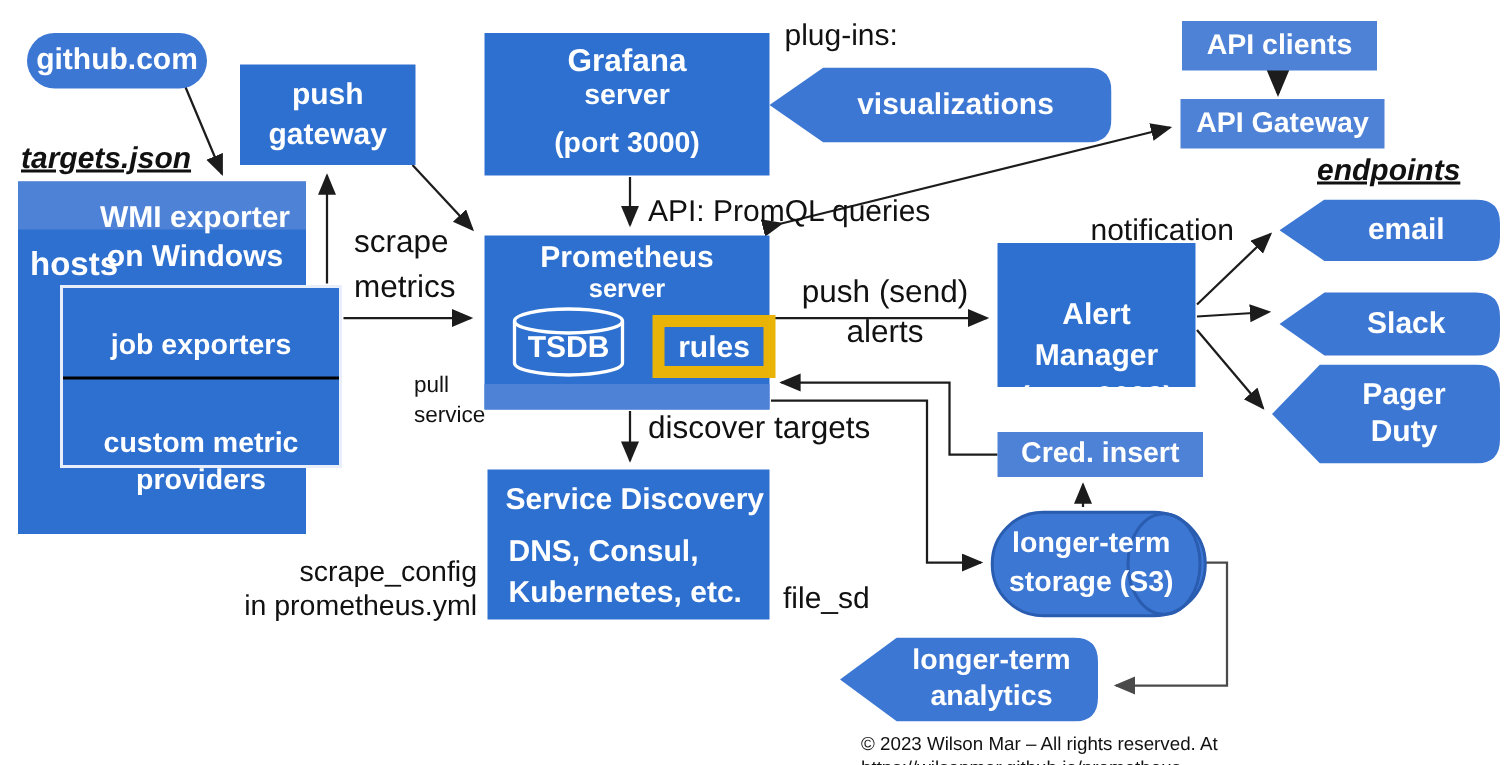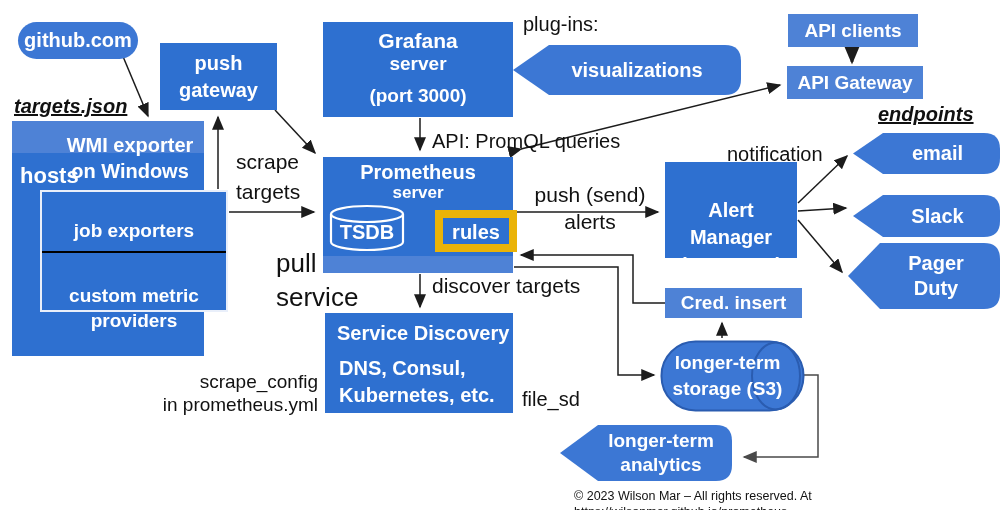--- a/index.html
+++ b/index.html
@@ -91,21 +91,21 @@
       </div>
     </div>
   </div>
 
   <div class="node box flexc" style="left:160px;top:43px;width:117px;height:67px;font-size:20px;line-height:1.35;">
     <span>push
 gateway</span>
   </div>
 
   <div class="label" style="left:236px;top:147px;font-size:21px;line-height:1.45;">scrape
-targets</div>
+metrics</div>
 
   <div class="node box" style="left:323px;top:22px;width:190px;height:95px;">
     <span style="position:absolute;left:0;top:7px;width:100%;font-size:21px;">Grafana</span>
     <span style="position:absolute;left:0;top:31px;width:100%;font-size:19px;">server</span>
     <span style="position:absolute;left:0;top:63px;width:100%;font-size:19px;">(port 3000)</span>
   </div>
 
   <div class="label" style="left:523px;top:12px;font-size:20px;">plug-ins:</div>
 
   <div class="shape" style="left:513px;top:45px;width:228px;height:50px;font-size:20px;">
@@ -126,36 +126,36 @@
   <div class="label" style="left:432px;top:129px;font-size:20px;">API: PromQL queries</div>
 
   <div class="label em" style="left:878px;top:102px;font-size:20px;">endpoints</div>
 
   <div class="label" style="left:727px;top:131px;font-size:20px;margin-top:11px;">notification</div>
 
   <div class="node box" style="left:323px;top:157px;width:190px;height:116px;">
     <div style="position:absolute;left:0;bottom:0;width:100%;height:17px;background:var(--light);"></div>
     <span style="position:absolute;left:0;top:4px;width:100%;font-size:20px;">Prometheus</span>
     <span style="position:absolute;left:0;top:26px;width:100%;font-size:17px;">server</span>
-    <div style="position:absolute;left:6px;top:47px;width:76px;height:48px;">
+    <div style="position:absolute;left:18px;top:47px;width:76px;height:48px;">
       <svg viewBox="0 0 76 48" style="position:absolute;inset:0;width:100%;height:100%;">
         <path d="M2 10 V 38 A 36 8 0 0 0 74 38 V 10" fill="none" stroke="#ffffff" stroke-width="2.2"></path>
         <ellipse cx="38" cy="10" rx="36" ry="8" fill="none" stroke="#ffffff" stroke-width="2.2"></ellipse>
       </svg>
       <span class="cyl-text" style="font-size:20px;padding-top:8px;">TSDB</span>
     </div>
     <div class="flexc" style="position:absolute;left:112px;top:53px;width:82px;height:42px;border:8px solid #eab308;font-size:20px;align-items:flex-end;">
       <span>rules</span>
     </div>
   </div>
 
   <div class="label" style="left:520px;top:182px;width:140px;text-align:center;font-size:21px;line-height:1.28;">push (send)
 alerts</div>
 
-  <div class="label" style="left:276px;top:247px;font-size:26px;line-height:1.3;">pull
+  <div class="label" style="left:276px;top:247px;font-size:15px;line-height:1.3;">pull
 service</div>
 
   <div class="label" style="left:432px;top:273px;font-size:21px;">discover targets</div>
 
   <div class="node box" style="left:665px;top:162px;width:132px;height:96px;padding-top:7px;font-size:20px;line-height:1.38;">
     <span>Alert
 Manager
 (port 9093)</span>
   </div>
 

